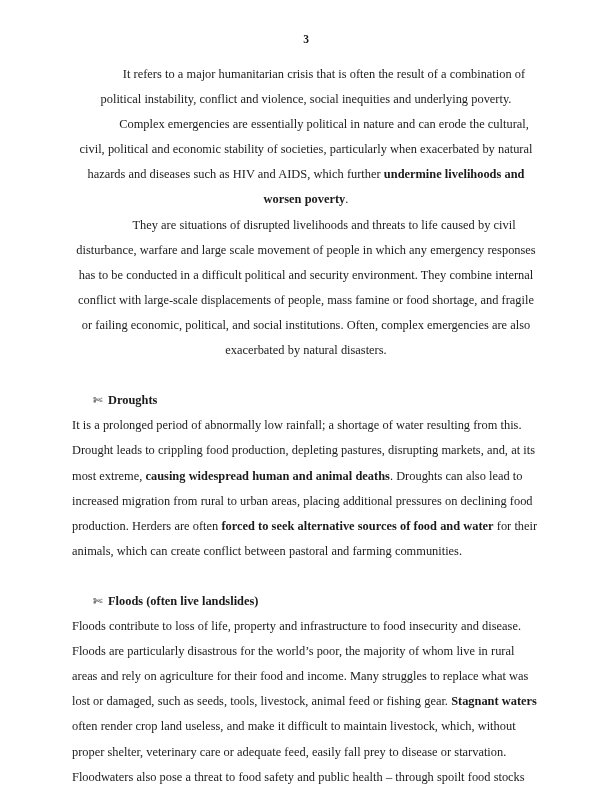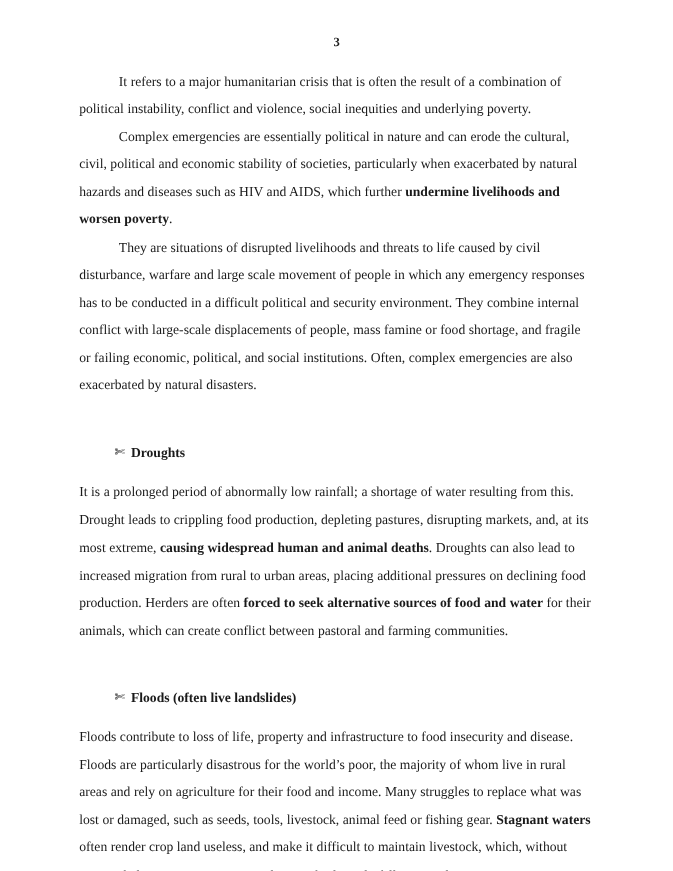--- a/index.html
+++ b/index.html
@@ -38,26 +38,27 @@
   p.body {
     margin: 0;
     font-size: 12.4px;
     line-height: 25.1px;
     text-align: left;
     color: #1a1a1a;
     word-spacing: 0.1px;
   }
   p.indent {
     text-indent: 36px;
+    text-align: center;
   }
   .bold {
     font-weight: bold;
   }
   .section-heading {
-    margin: 11px;
+    margin: 0;
     font-size: 12.4px;
     line-height: 25.1px;
     font-weight: bold;
     padding-left: 21px;
     color: #1a1a1a;
   }
   .bullet-scissors {
     display: inline-block;
     width: 15px;
     font-weight: normal;

